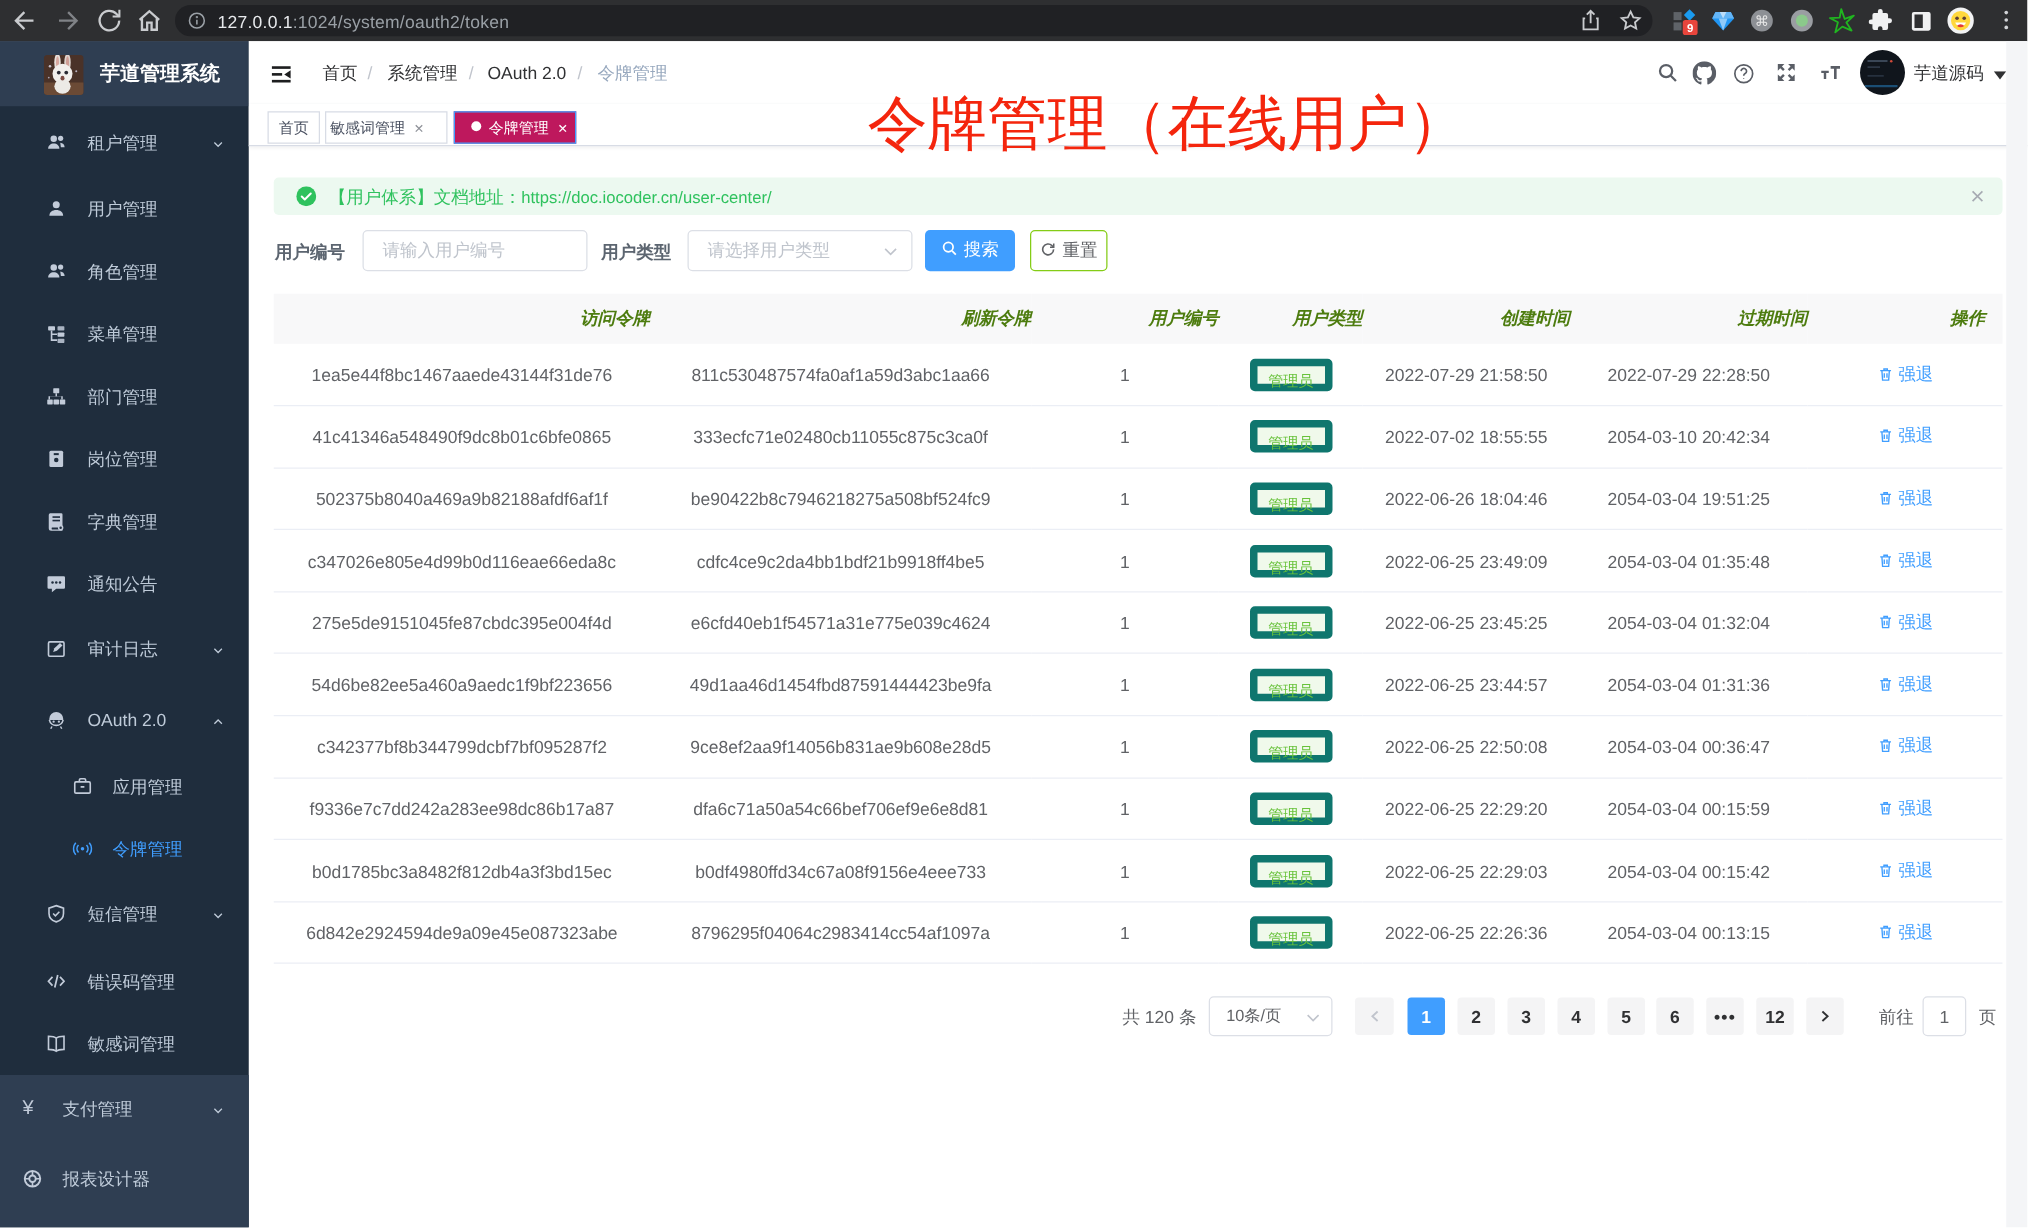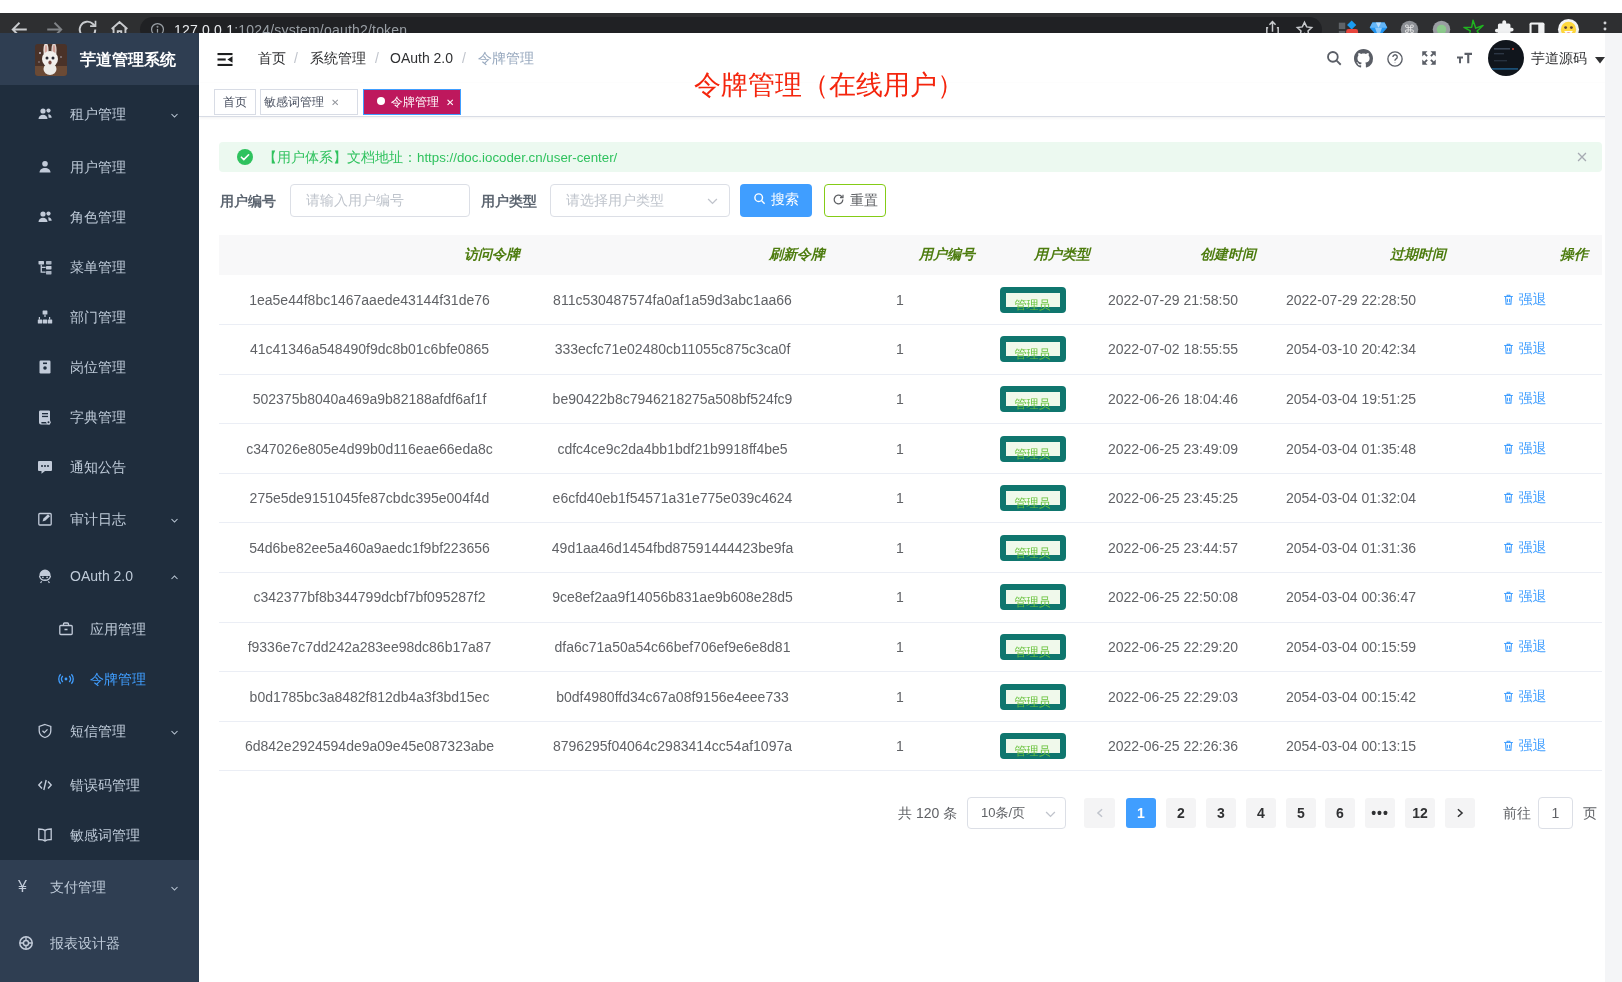--- a/index.html
+++ b/index.html
@@ -1,20 +1,20 @@
 <!DOCTYPE html>
 <html><head>
 <meta charset="utf-8">
 <style>
 * { margin:0; padding:0; box-sizing:border-box; }
 html,body { width:1622px; height:982px; overflow:hidden; }
 body { font-family:"Liberation Sans", sans-serif; position:relative; background:#fff; }
 
 
-#chrome { position:absolute; left:0; top:13px; width:1622px; height:33px; background:#2e2f31; }
+#chrome { position:absolute; left:0; top:0; width:1622px; height:33px; background:#2e2f31; }
 #chrome .navic { position:absolute; top:4px; width:25px; height:25px; color:#c9cbce; }
 #pill { position:absolute; left:140px; top:4px; width:1182px; height:25px; border-radius:13px; background:#202124; }
 #urltext { position:absolute; left:174px; top:0; height:33px; line-height:34px; font-size:14px; color:#9aa0a6; letter-spacing:.2px; }
 #urltext b { color:#e8eaed; font-weight:400; }
 
 
 #sidebar { position:absolute; left:0; top:33px; width:199px; height:949px; background:#1f2d3d; }
 #logoband { position:absolute; left:0; top:0; width:199px; height:52px; background:#2f3e52; }
 #lowband { position:absolute; left:0; top:827px; width:199px; height:122px; background:#2f3e52; }
 #logoband .avatar { position:absolute; left:35px; top:11px; width:32px; height:32px; border-radius:3px; overflow:hidden; }
@@ -33,21 +33,21 @@
 .nic { position:absolute; top:16px; width:18px; height:18px; color:#5a5e66; }
 
 
 #tags { position:absolute; left:199px; top:83px; width:1423px; height:34px; background:#fff; border-bottom:1px solid #d8dce5; box-shadow:0 1px 3px rgba(0,0,0,.06); }
 .tag { position:absolute; top:6px; height:26px; line-height:25px; border:1px solid #d8dce5; background:#fff; color:#495060; font-size:12px; padding:0 8px; white-space:nowrap; overflow:hidden; }
 .tag.on { background:#be185d; color:#fff; border-color:#409eff; }
 .tag .dot { display:inline-block; width:8px; height:8px; border-radius:50%; background:#fff; margin-right:6px; position:relative; top:-1px; }
 .tag .x { margin-left:7px; font-size:10px; }
 
 
-#redtitle { position:absolute; left:694px; top:67px; font-size:27px; color:#f4250d; white-space:nowrap; }
+#redtitle { position:absolute; left:694px; top:67px; font-size:48px; color:#f4250d; white-space:nowrap; }
 
 
 #alert { position:absolute; left:219px; top:142px; width:1383px; height:30px; background:#ecf9f0; border-radius:4px; }
 #alert .chk { position:absolute; left:18px; top:7px; width:16px; height:16px; }
 #alert .atext { position:absolute; left:44px; top:0; height:30px; line-height:31px; font-size:14px; color:#2fc25e; }
 #alert .ax { position:absolute; left:1356px; top:8px; width:14px; height:14px; color:#a6aab2; }
 
 
 .flabel { position:absolute; top:184px; height:33px; line-height:34px; font-size:14px; font-weight:700; color:#5c6570; }
 .finput { position:absolute; top:184px; height:33px; border:1px solid #dcdfe6; border-radius:4px; background:#fff; line-height:31px; font-size:14px; color:#bfc4cc; padding-left:15px; }

